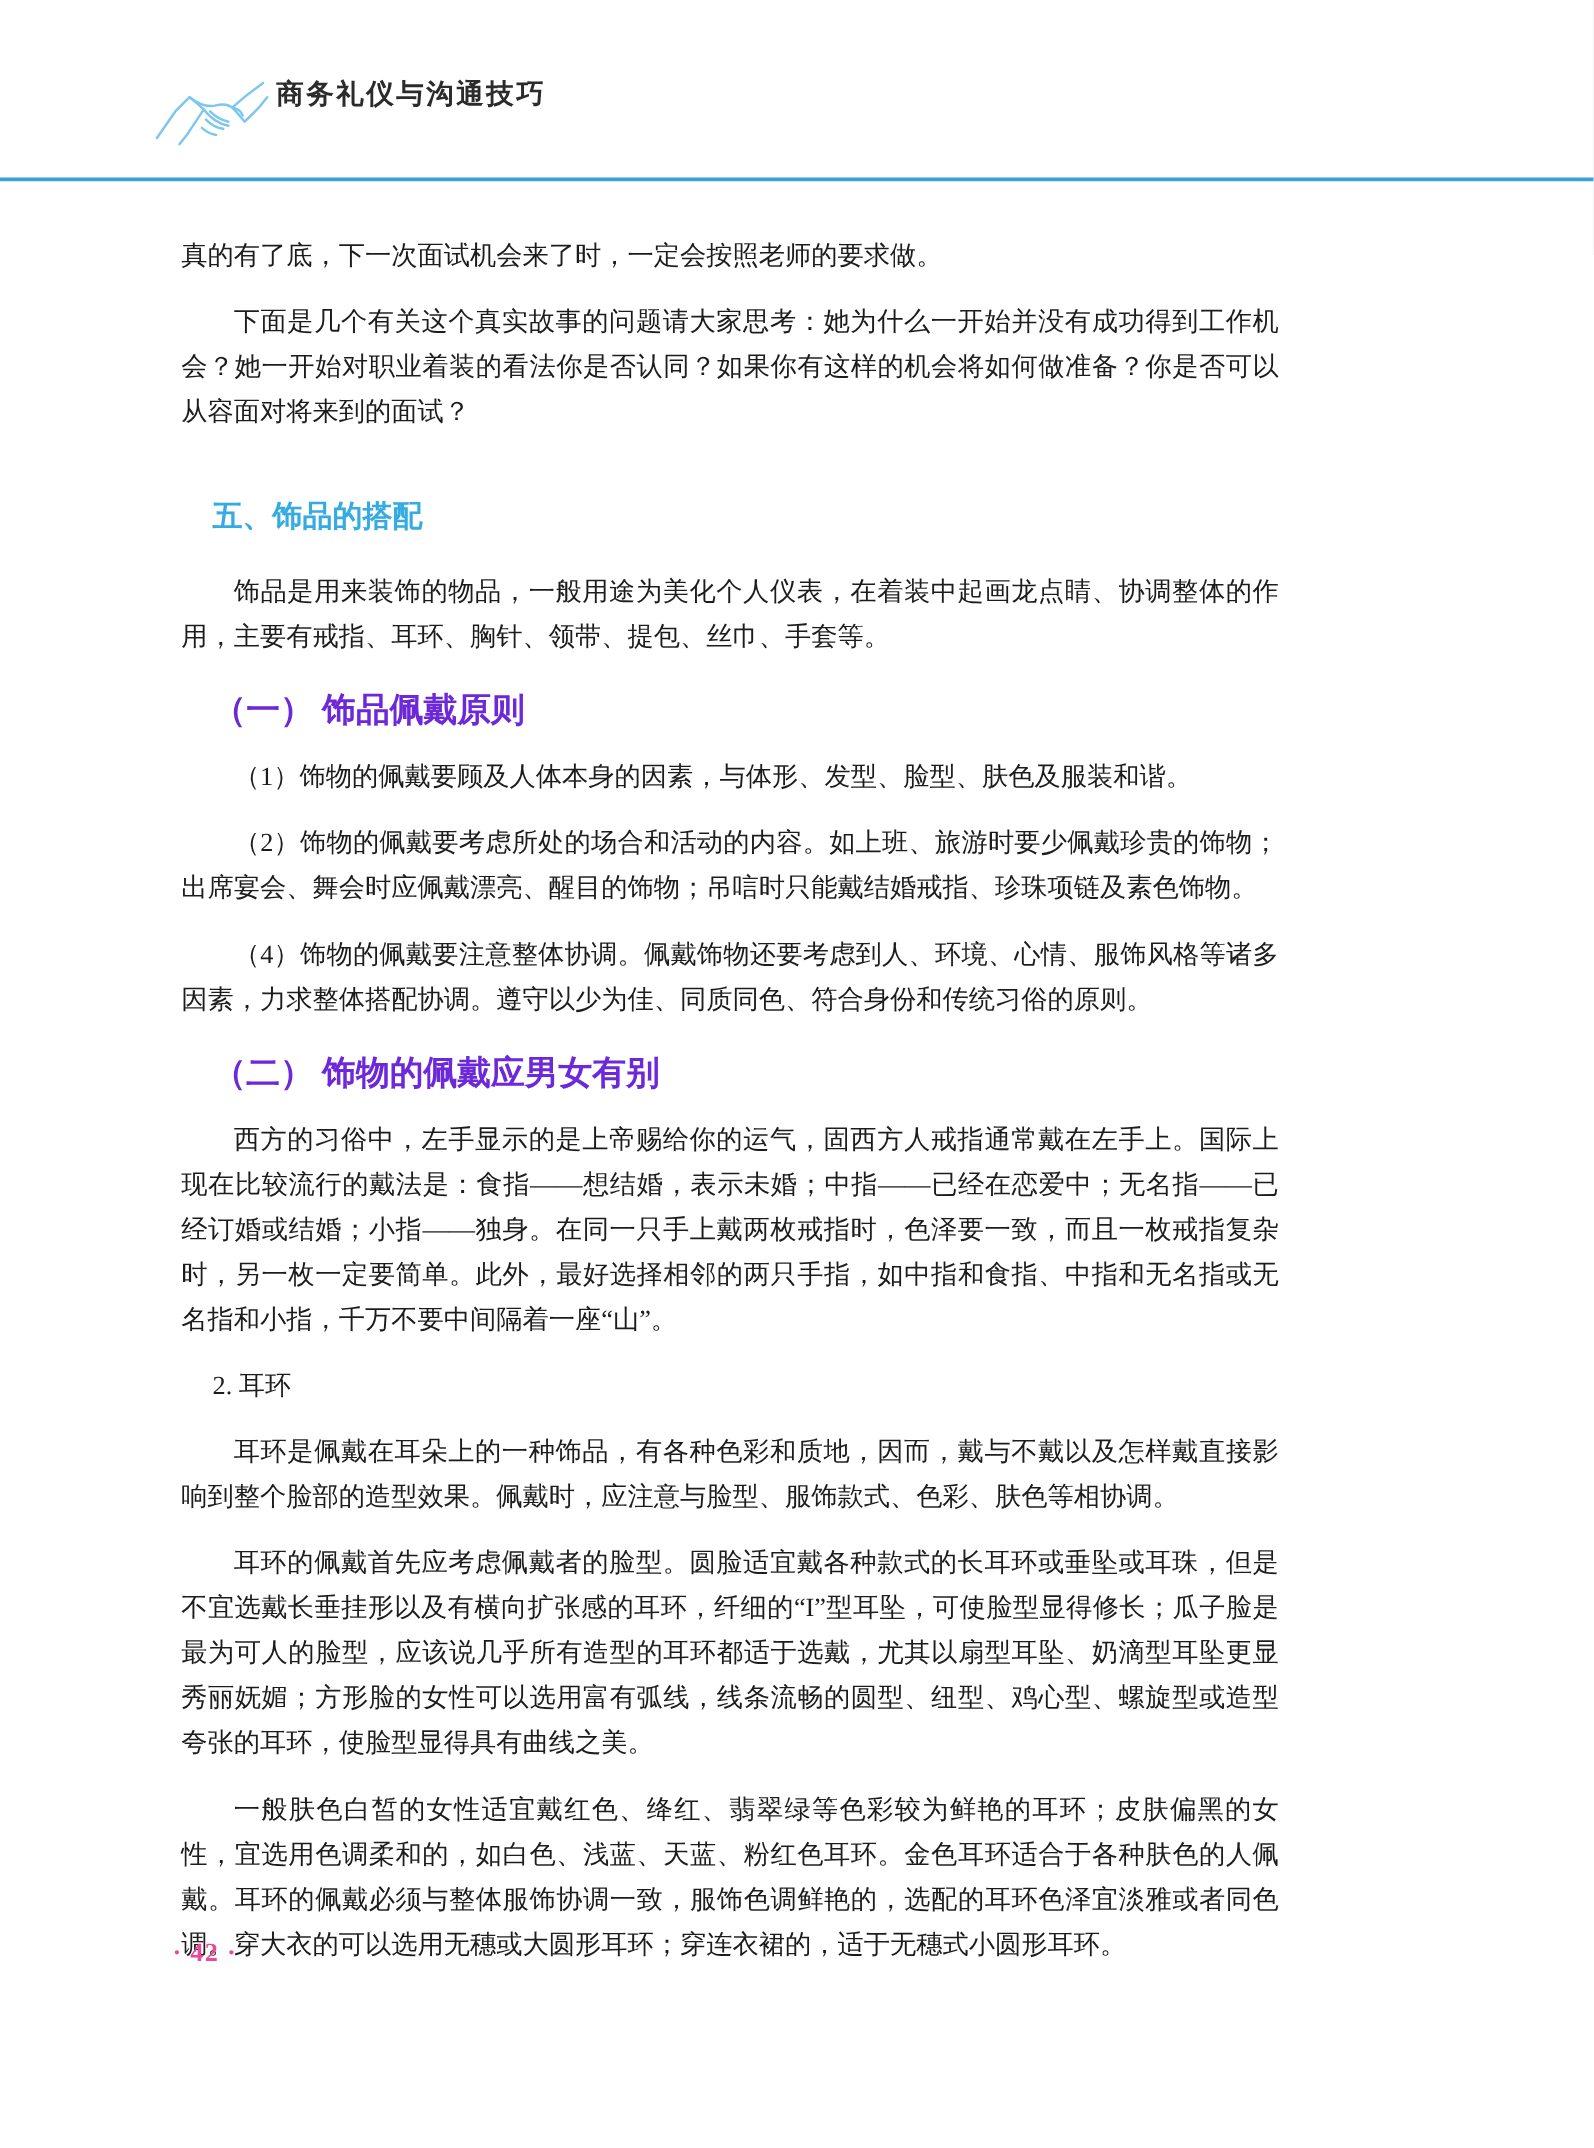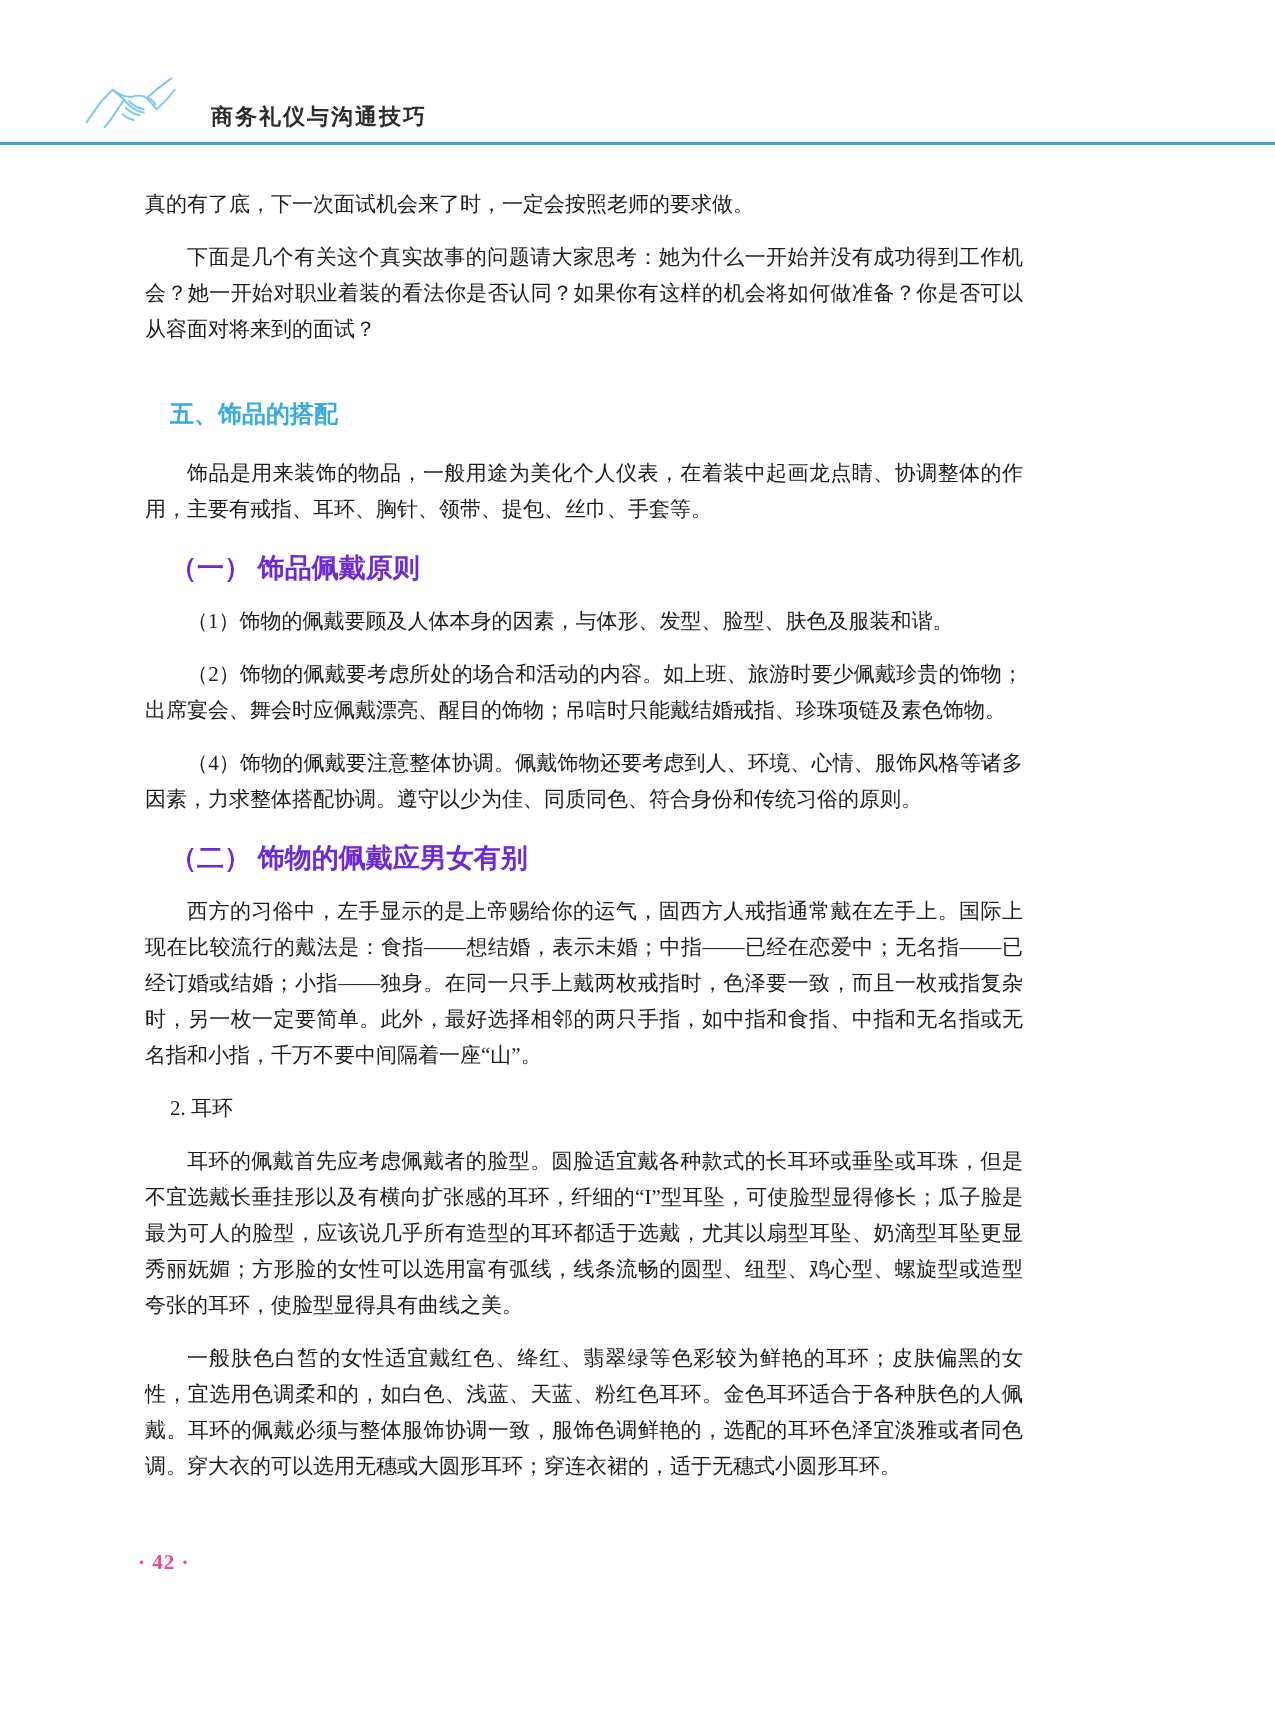--- a/index.html
+++ b/index.html
@@ -7,22 +7,22 @@
     position:relative;
     width:1275px;height:1718px;
     margin:0 auto;
     background:#ffffff;
     overflow:hidden;
     font-family:"Liberation Serif", serif;
     color:#1c1c1c;
   }
   
   .header{
-    display:flex;align-items:flex-end;gap:33px;
-    padding:60px 0 0 80px;
+    display:flex;align-items:flex-start;gap:4px;
+    padding:60px 0 0 119px;
     height:72px;
   }
   .logo{width:98px;height:60px;flex:0 0 auto;}
   .logo svg{width:100%;height:100%;display:block;}
   .header-title{
     font-family:"Liberation Sans", sans-serif;
     font-weight:bold;font-size:22px;color:#2b2b2b;
     letter-spacing:2px;
   }
   .header-rule{height:3px;background:#3aa0d8;margin-top:10px;}
@@ -91,20 +91,21 @@
     <h3 class="sub-title">（一） 饰品佩戴原则</h3>
     <p class="para">（1）饰物的佩戴要顾及人体本身的因素，与体形、发型、脸型、肤色及服装和谐。</p>
     <p class="para">（2）饰物的佩戴要考虑所处的场合和活动的内容。如上班、旅游时要少佩戴珍贵的饰物；出席宴会、舞会时应佩戴漂亮、醒目的饰物；吊唁时只能戴结婚戒指、珍珠项链及素色饰物。</p>
     <p class="para">（4）饰物的佩戴要注意整体协调。佩戴饰物还要考虑到人、环境、心情、服饰风格等诸多因素，力求整体搭配协调。遵守以少为佳、同质同色、符合身份和传统习俗的原则。</p>
 
     <h3 class="sub-title">（二） 饰物的佩戴应男女有别</h3>
 
     <p class="para">西方的习俗中，左手显示的是上帝赐给你的运气，固西方人戒指通常戴在左手上。国际上现在比较流行的戴法是：食指——想结婚，表示未婚；中指——已经在恋爱中；无名指——已经订婚或结婚；小指——独身。在同一只手上戴两枚戒指时，色泽要一致，而且一枚戒指复杂时，另一枚一定要简单。此外，最好选择相邻的两只手指，如中指和食指、中指和无名指或无名指和小指，千万不要中间隔着一座“山”。</p>
 
     <p class="item-label">2. 耳环</p>
+    <p class="para">耳环是佩戴在耳朵上的一种饰品，有各种色彩和质地，因而，戴与不戴以及怎样戴直接影响到整个脸部的造型效果。佩戴时，应注意与脸型、服饰款式、色彩、肤色等相协调。</p>
     <p class="para">耳环的佩戴首先应考虑佩戴者的脸型。圆脸适宜戴各种款式的长耳环或垂坠或耳珠，但是不宜选戴长垂挂形以及有横向扩张感的耳环，纤细的“I”型耳坠，可使脸型显得修长；瓜子脸是最为可人的脸型，应该说几乎所有造型的耳环都适于选戴，尤其以扇型耳坠、奶滴型耳坠更显秀丽妩媚；方形脸的女性可以选用富有弧线，线条流畅的圆型、纽型、鸡心型、螺旋型或造型夸张的耳环，使脸型显得具有曲线之美。</p>
     <p class="para">一般肤色白皙的女性适宜戴红色、绛红、翡翠绿等色彩较为鲜艳的耳环；皮肤偏黑的女性，宜选用色调柔和的，如白色、浅蓝、天蓝、粉红色耳环。金色耳环适合于各种肤色的人佩戴。耳环的佩戴必须与整体服饰协调一致，服饰色调鲜艳的，选配的耳环色泽宜淡雅或者同色调。穿大衣的可以选用无穗或大圆形耳环；穿连衣裙的，适于无穗式小圆形耳环。</p>
 
   </main>
 
   <span class="page-num">· 42 ·</span>
 
 </div>
 
 </body></html>

